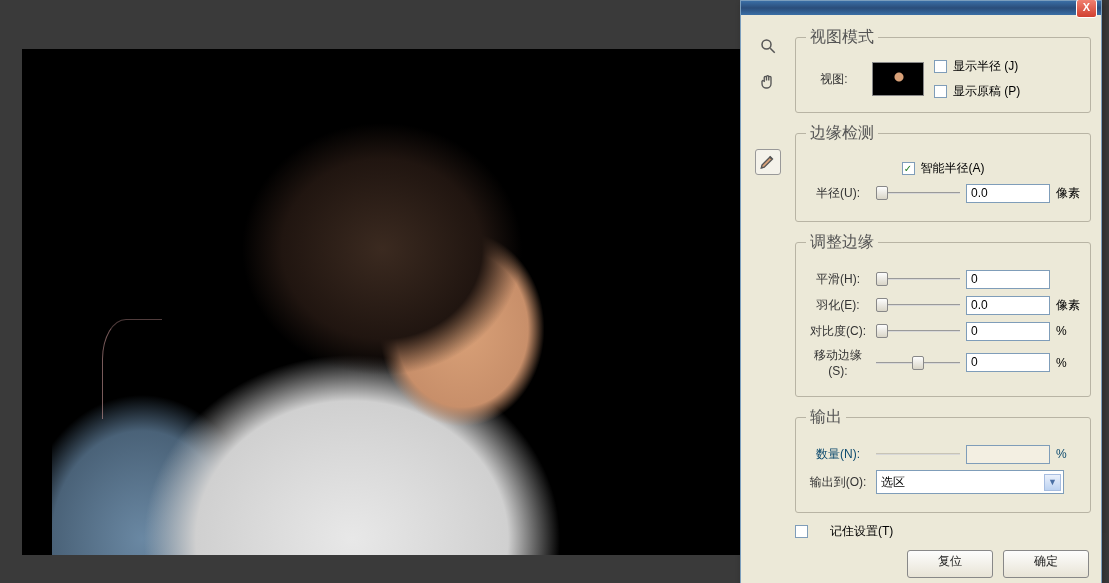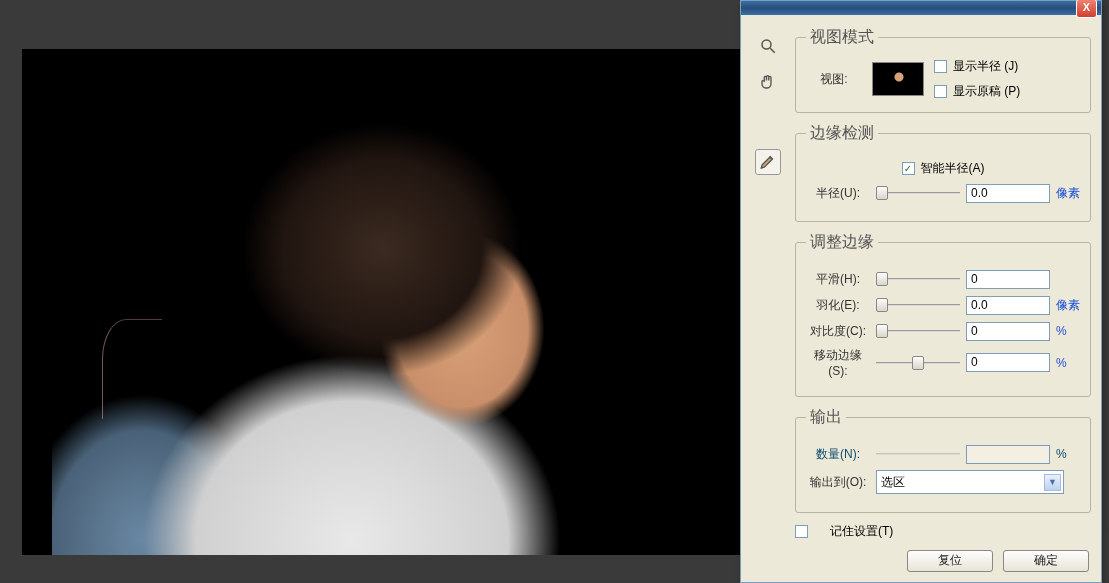--- a/index.html
+++ b/index.html
@@ -146,21 +146,21 @@
     .numbox {
       width: 84px;
       height: 19px;
       border: 1px solid #7f9db9;
       background: #fff;
       padding: 0 4px;
       font-size: 12px;
       line-height: 17px;
     }
     .numbox.disabled { background: #f3efe2; color:#aaa; }
-    .unit { width: 24px; color: #1d4ed8; }
+    .unit { width: 24px; color: #000000; }
     .chk {
       width: 13px; height: 13px;
       border: 1px solid #7f9db9;
       background: #fff;
       display: inline-flex;
       align-items: center;
       justify-content: center;
       font-size: 10px;
       color: #1a7a1a;
       flex-shrink: 0;
@@ -206,28 +206,27 @@
     }
     .btn-row {
       display: flex;
       justify-content: flex-end;
       gap: 10px;
       margin-top: 10px;
       padding-right: 2px;
     }
     .btn {
       width: 86px;
-      height: 22px;
+      height: 28px;
       background: linear-gradient(#fdfdfd,#e8e4d6);
       border: 1px solid #888;
       border-radius: 3px;
       text-align: center;
       line-height: 20px;
       color: #222;
-      font-family: Liberation Mono, monospace;
     }
     .disabled-text { color: #0c4a6e; }
     .bottom-panel {
       position: absolute;
       right: 0;
       bottom: 0;
       width: 200px;
       height: 50px;
       background: linear-gradient(90deg, #4a4a4a, #3a3a3a 40%, #555 60%, #3a3a3a);
     }

